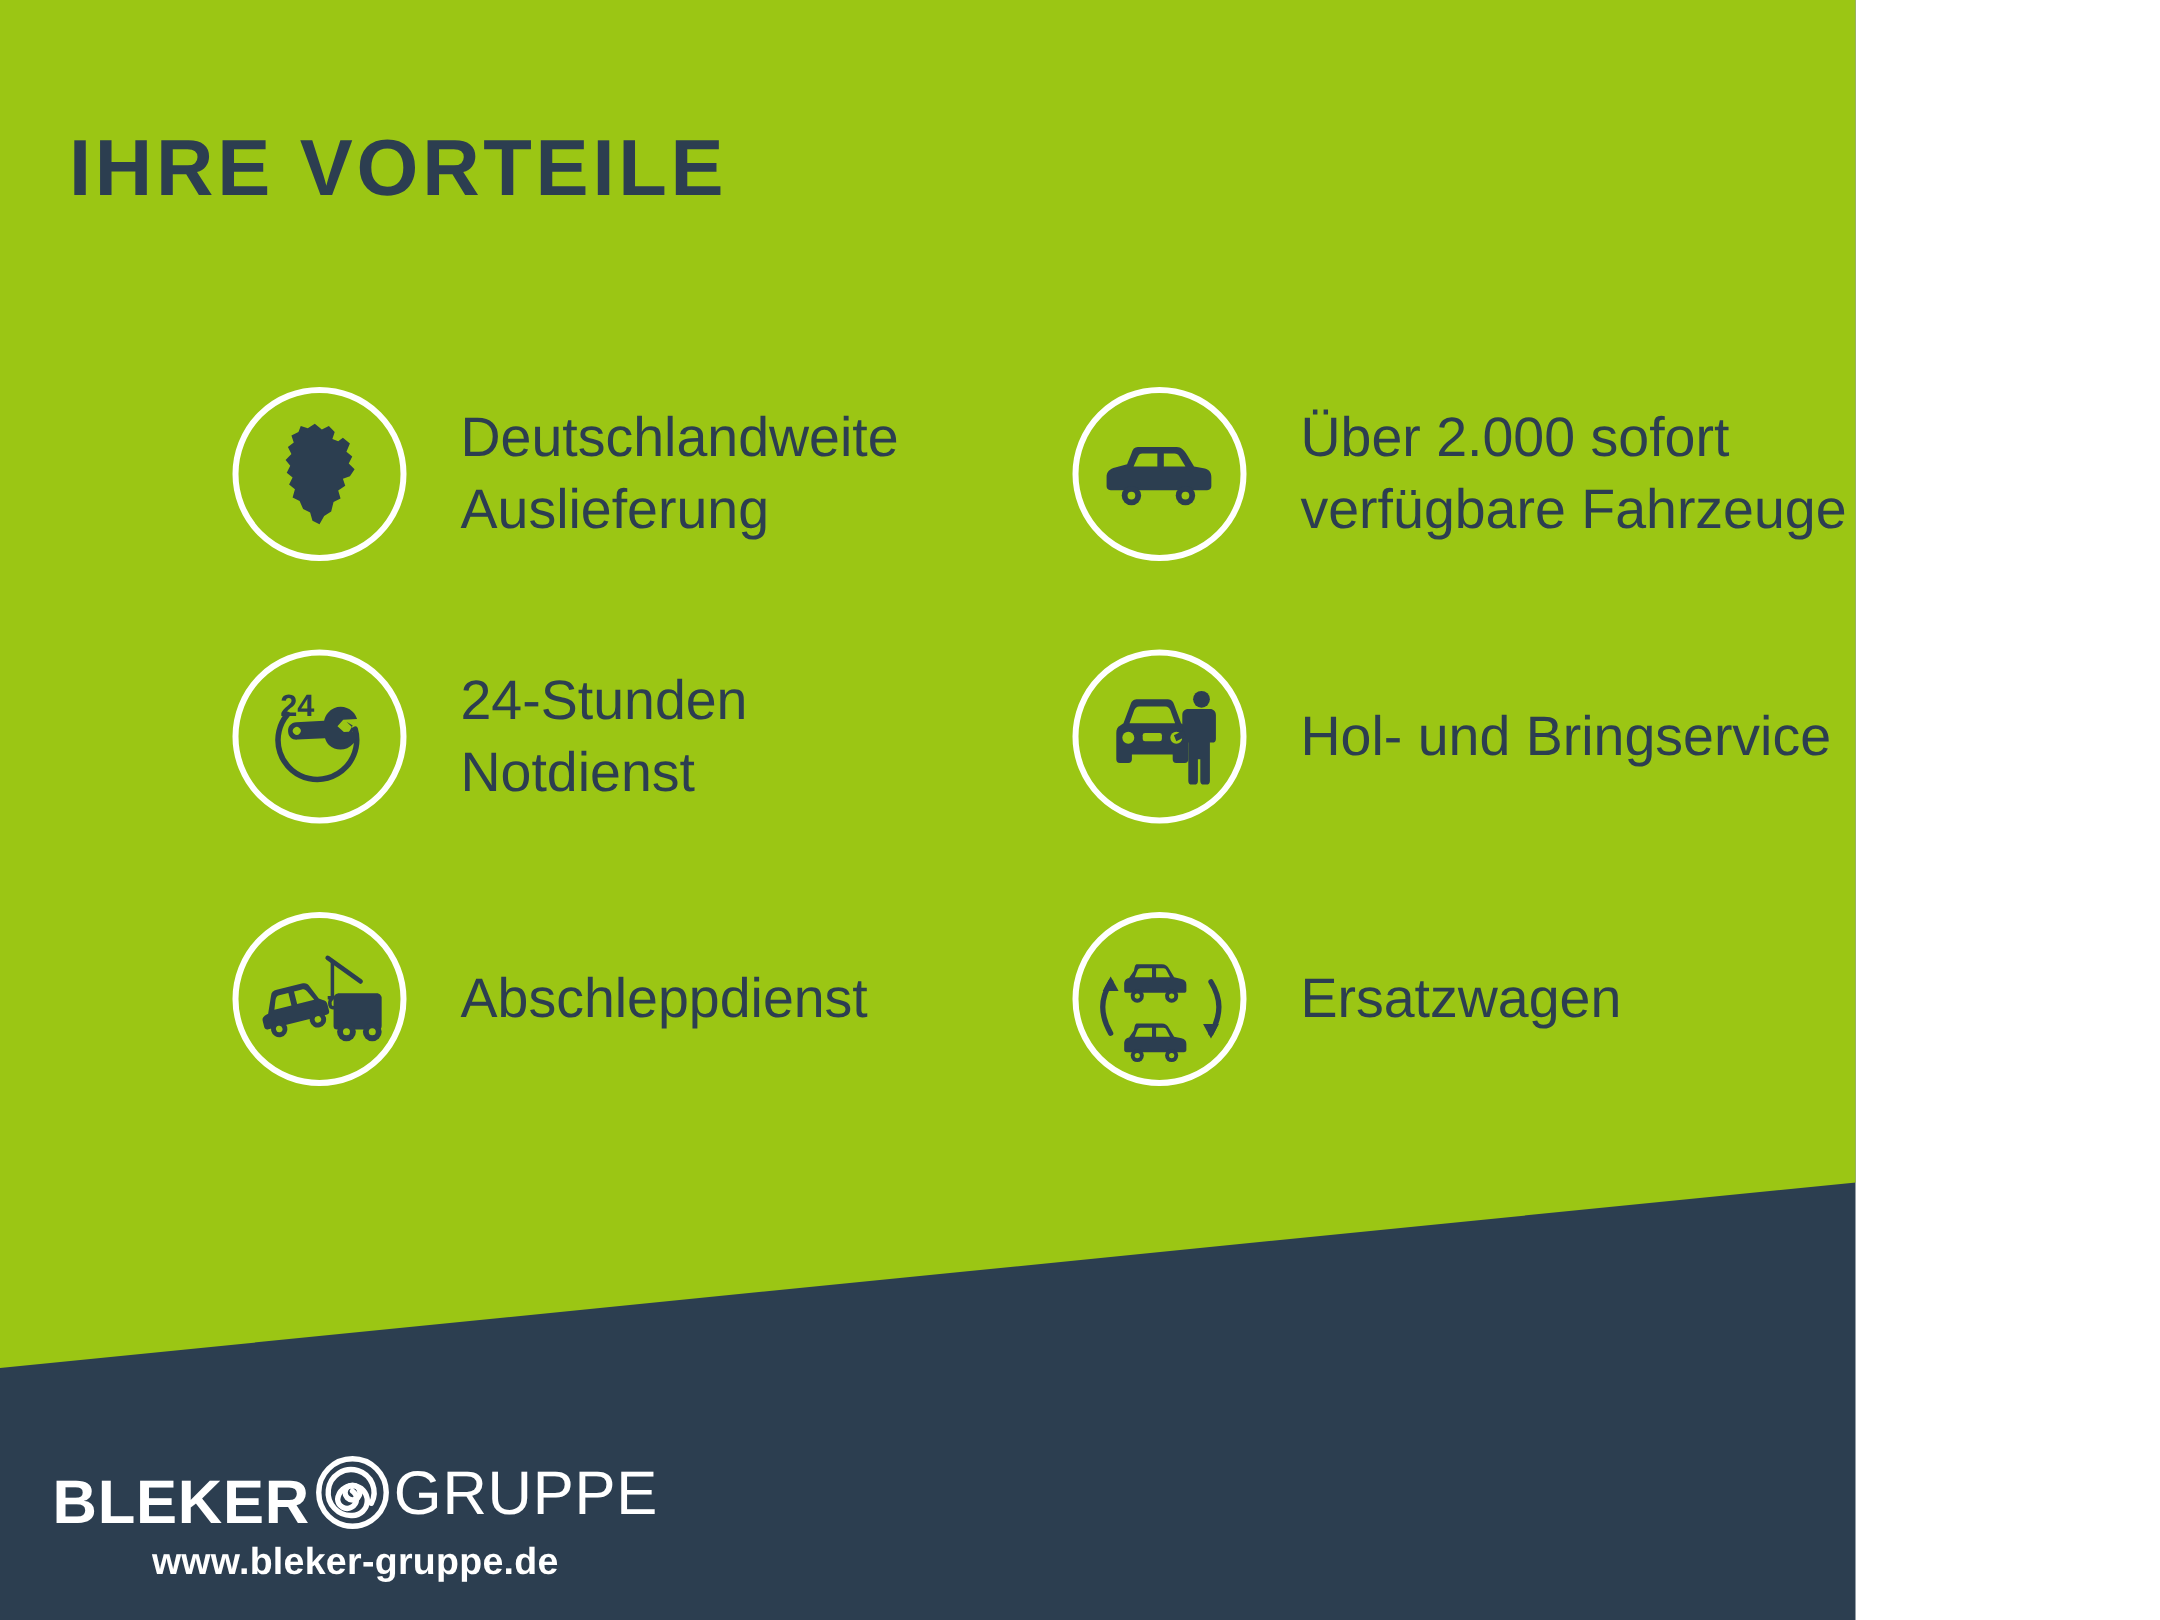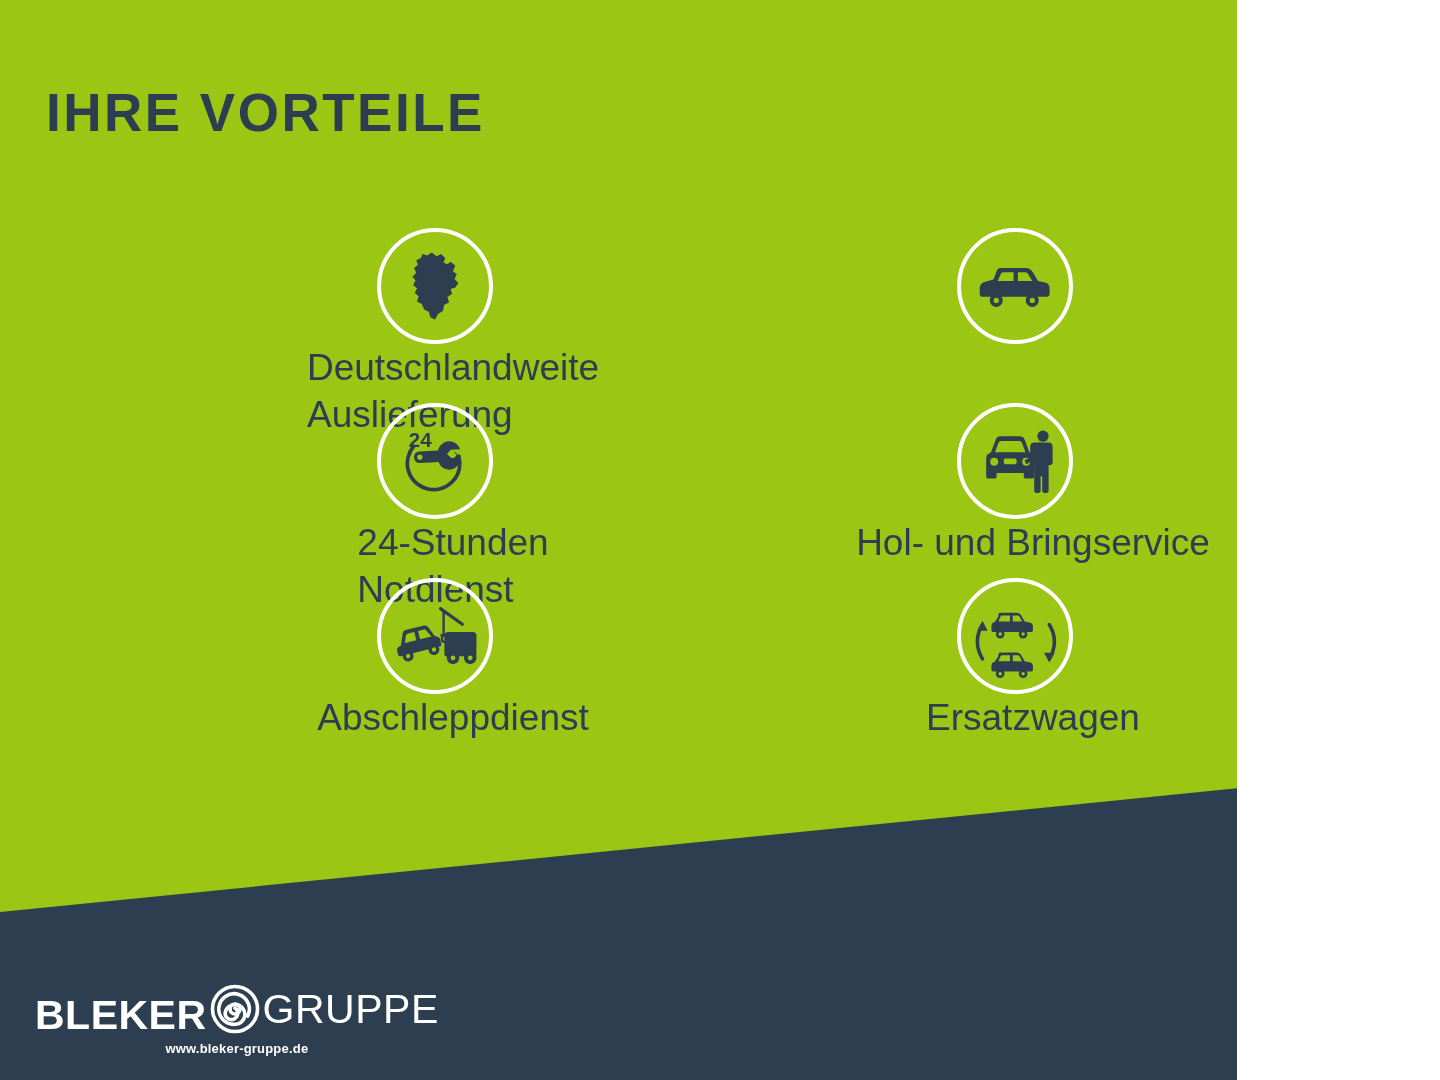--- a/index.html
+++ b/index.html
@@ -55,21 +55,21 @@
   }
 
   .benefit-row {
     display: flex;
     flex-direction: row;
     height: 175px;
   }
 
   .benefit-item {
     display: flex;
-    flex-direction: column;
+    flex-direction: row;
     align-items: center;
   }
   .benefit-item.col-left  { width: 560px; }
   .benefit-item.col-right { width: 600px; }
 
   .benefit-icon {
     width: 116px;
     height: 116px;
     flex: 0 0 116px;
     border: 4px solid #ffffff;
@@ -117,21 +117,21 @@
   }
   #logo-gruppe {
     font-size: 41px;
     font-weight: 400;
     letter-spacing: 0.5px;
     line-height: 1;
   }
   #logo-url {
     margin-top: 7px;
     text-align: center;
-    font-size: 13px;
+    font-size: 25px;
     font-weight: bold;
     letter-spacing: 0.2px;
     color: #FFFFFF;
   }
 </style>
 </head>
 <body>
 
 <div id="slide">
 
@@ -157,20 +157,24 @@
 
       <div class="benefit-item col-right">
         <div class="benefit-icon">
           <svg width="72" height="50" viewBox="0 0 100 62" aria-hidden="true">
             <path fill="#2C3E50" d="M30 6 L66 6 C70 6 73 9 76 14 L82 24 L92 26 C96 27 98 30 98 34 L98 42 C98 45 96 46 93 46 L6 46 C3 46 1 45 1 42 L1 34 C1 29 4 26 9 25 L20 22 L24 12 C25 8 27 6 30 6 Z M34 12 C32 12 31 13 30 15 L26 24 L48 24 L48 12 Z M54 12 L54 24 L74 24 L68 14 C67 13 66 12 64 12 Z"></path>
             <circle fill="#2C3E50" cx="24" cy="51" r="9"></circle>
             <circle fill="#9BC614" cx="24" cy="51" r="3.6"></circle>
             <circle fill="#2C3E50" cx="74" cy="51" r="9"></circle>
             <circle fill="#9BC614" cx="74" cy="51" r="3.6"></circle>
           </svg>
+        </div>
+        <div class="benefit-label">
+          <span class="line">Über 2.000 sofort</span>
+          <span class="line">verfügbare Fahrzeuge</span>
         </div>
       </div>
 
     </div>
 
     <div class="benefit-row">
 
       <div class="benefit-item col-left">
         <div class="benefit-icon">
           <svg width="82" height="82" viewBox="0 0 100 100" aria-hidden="true">

